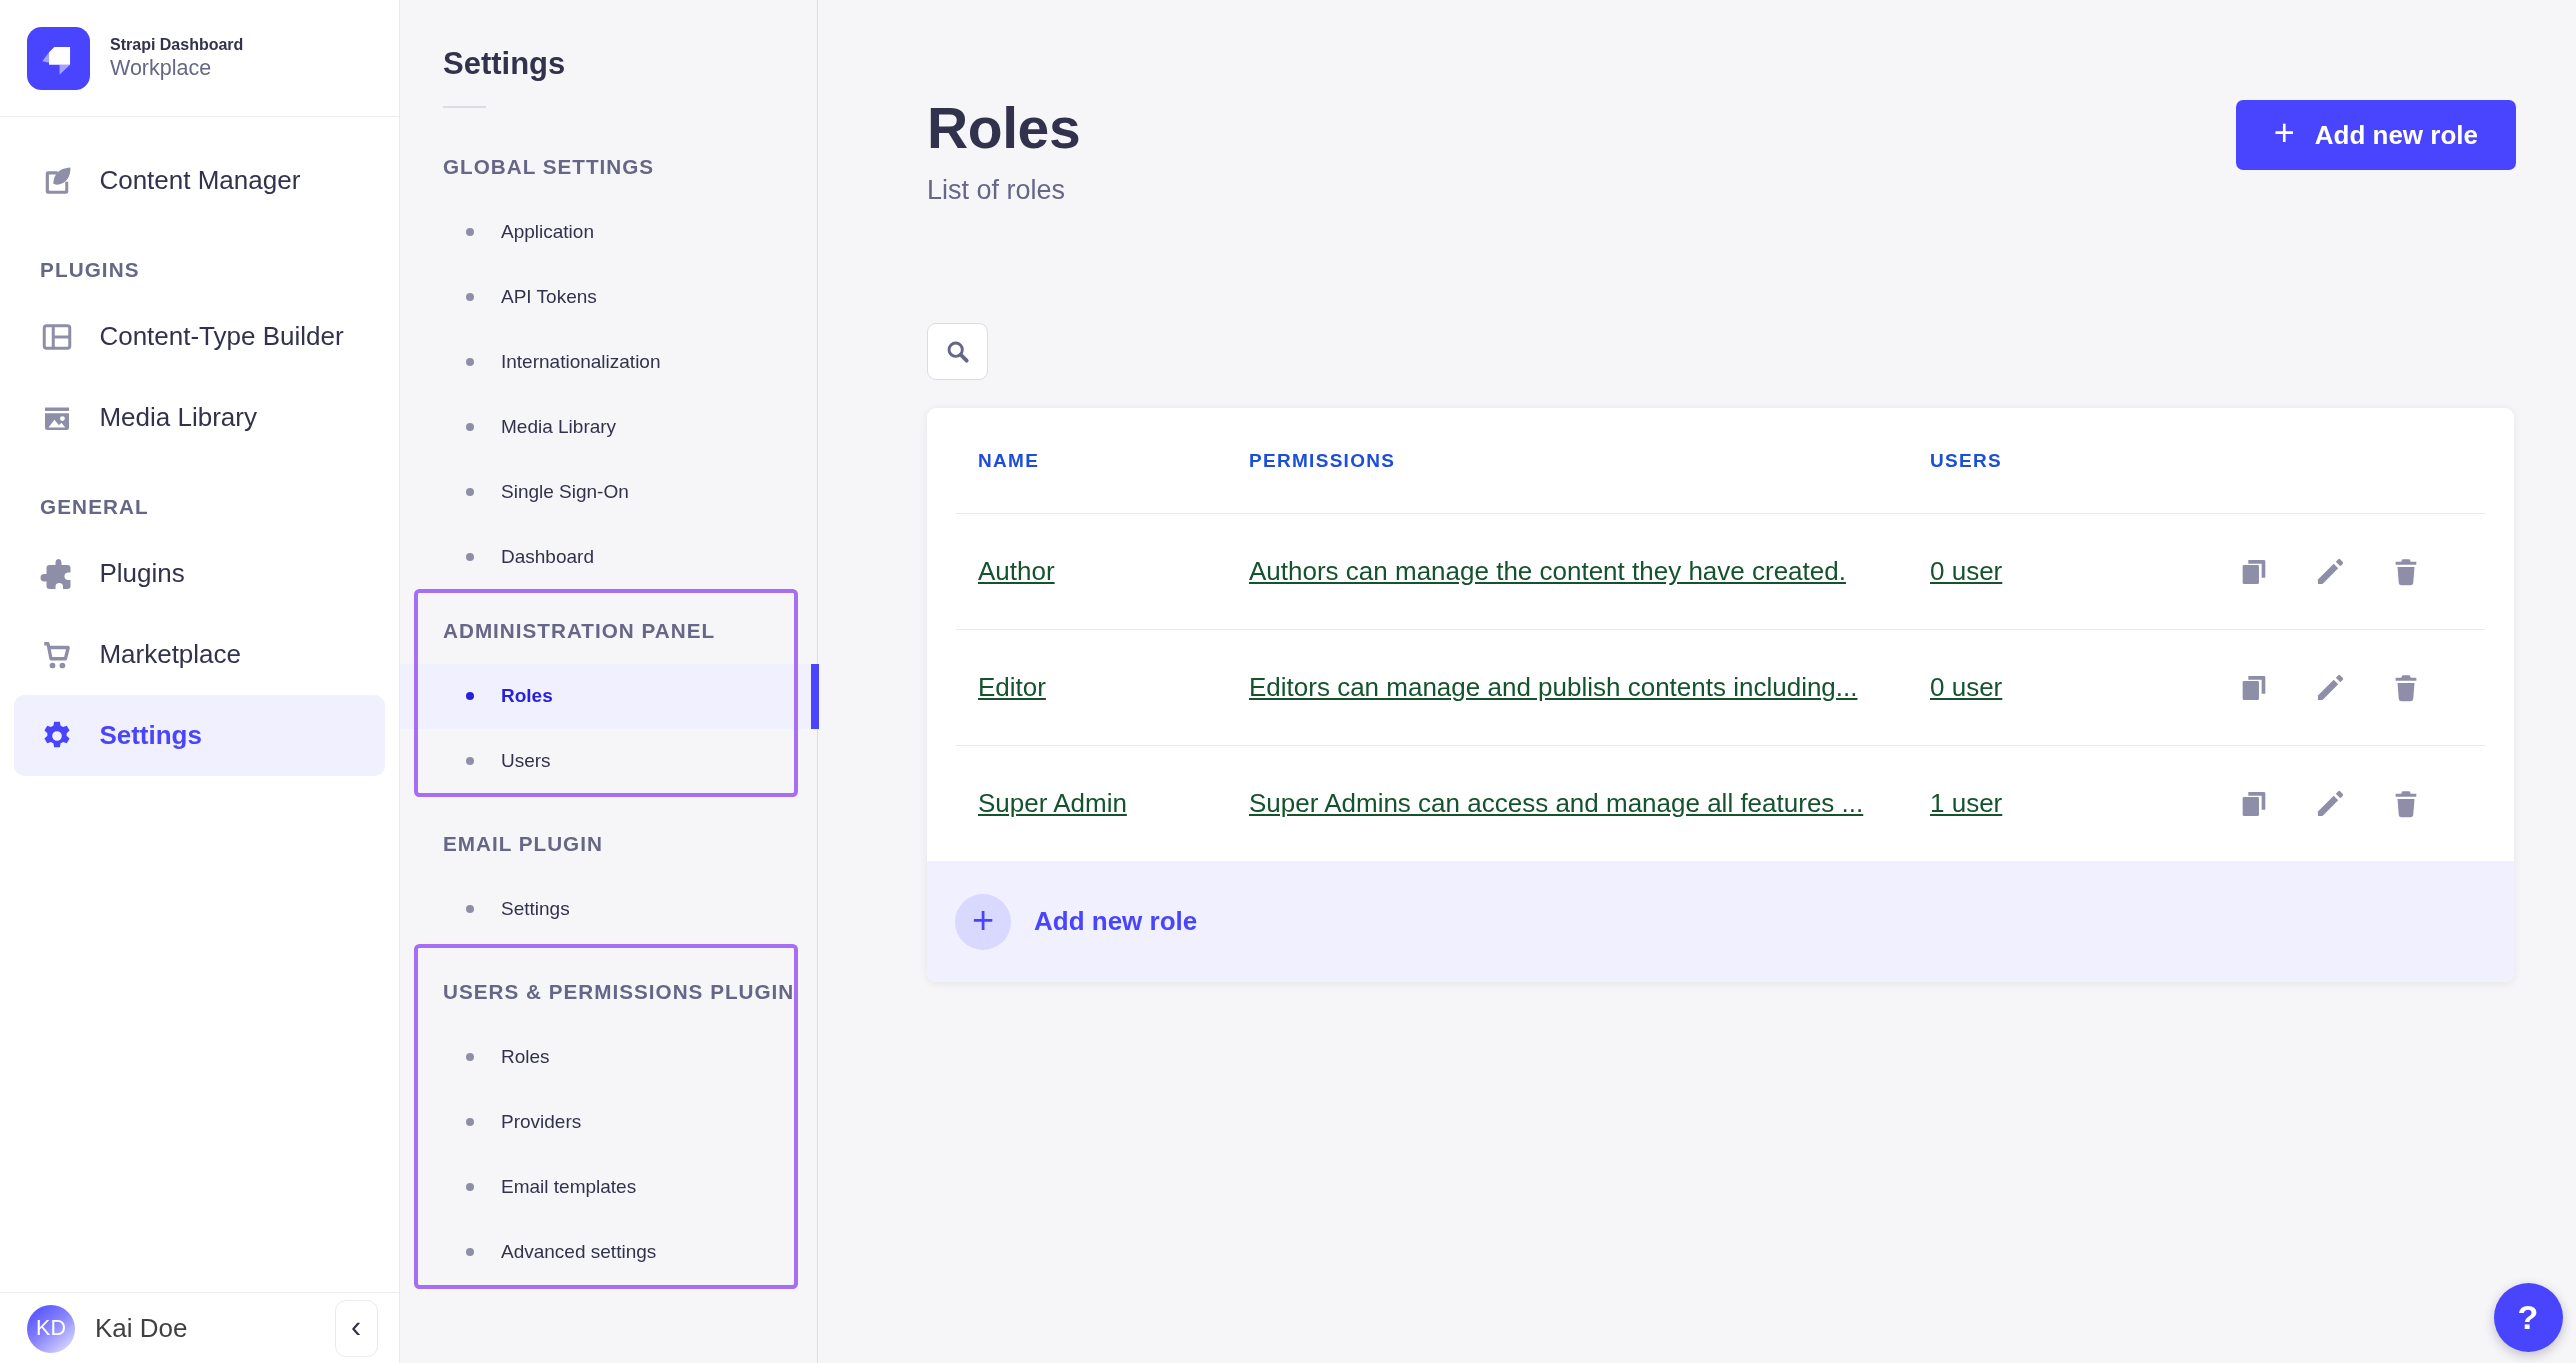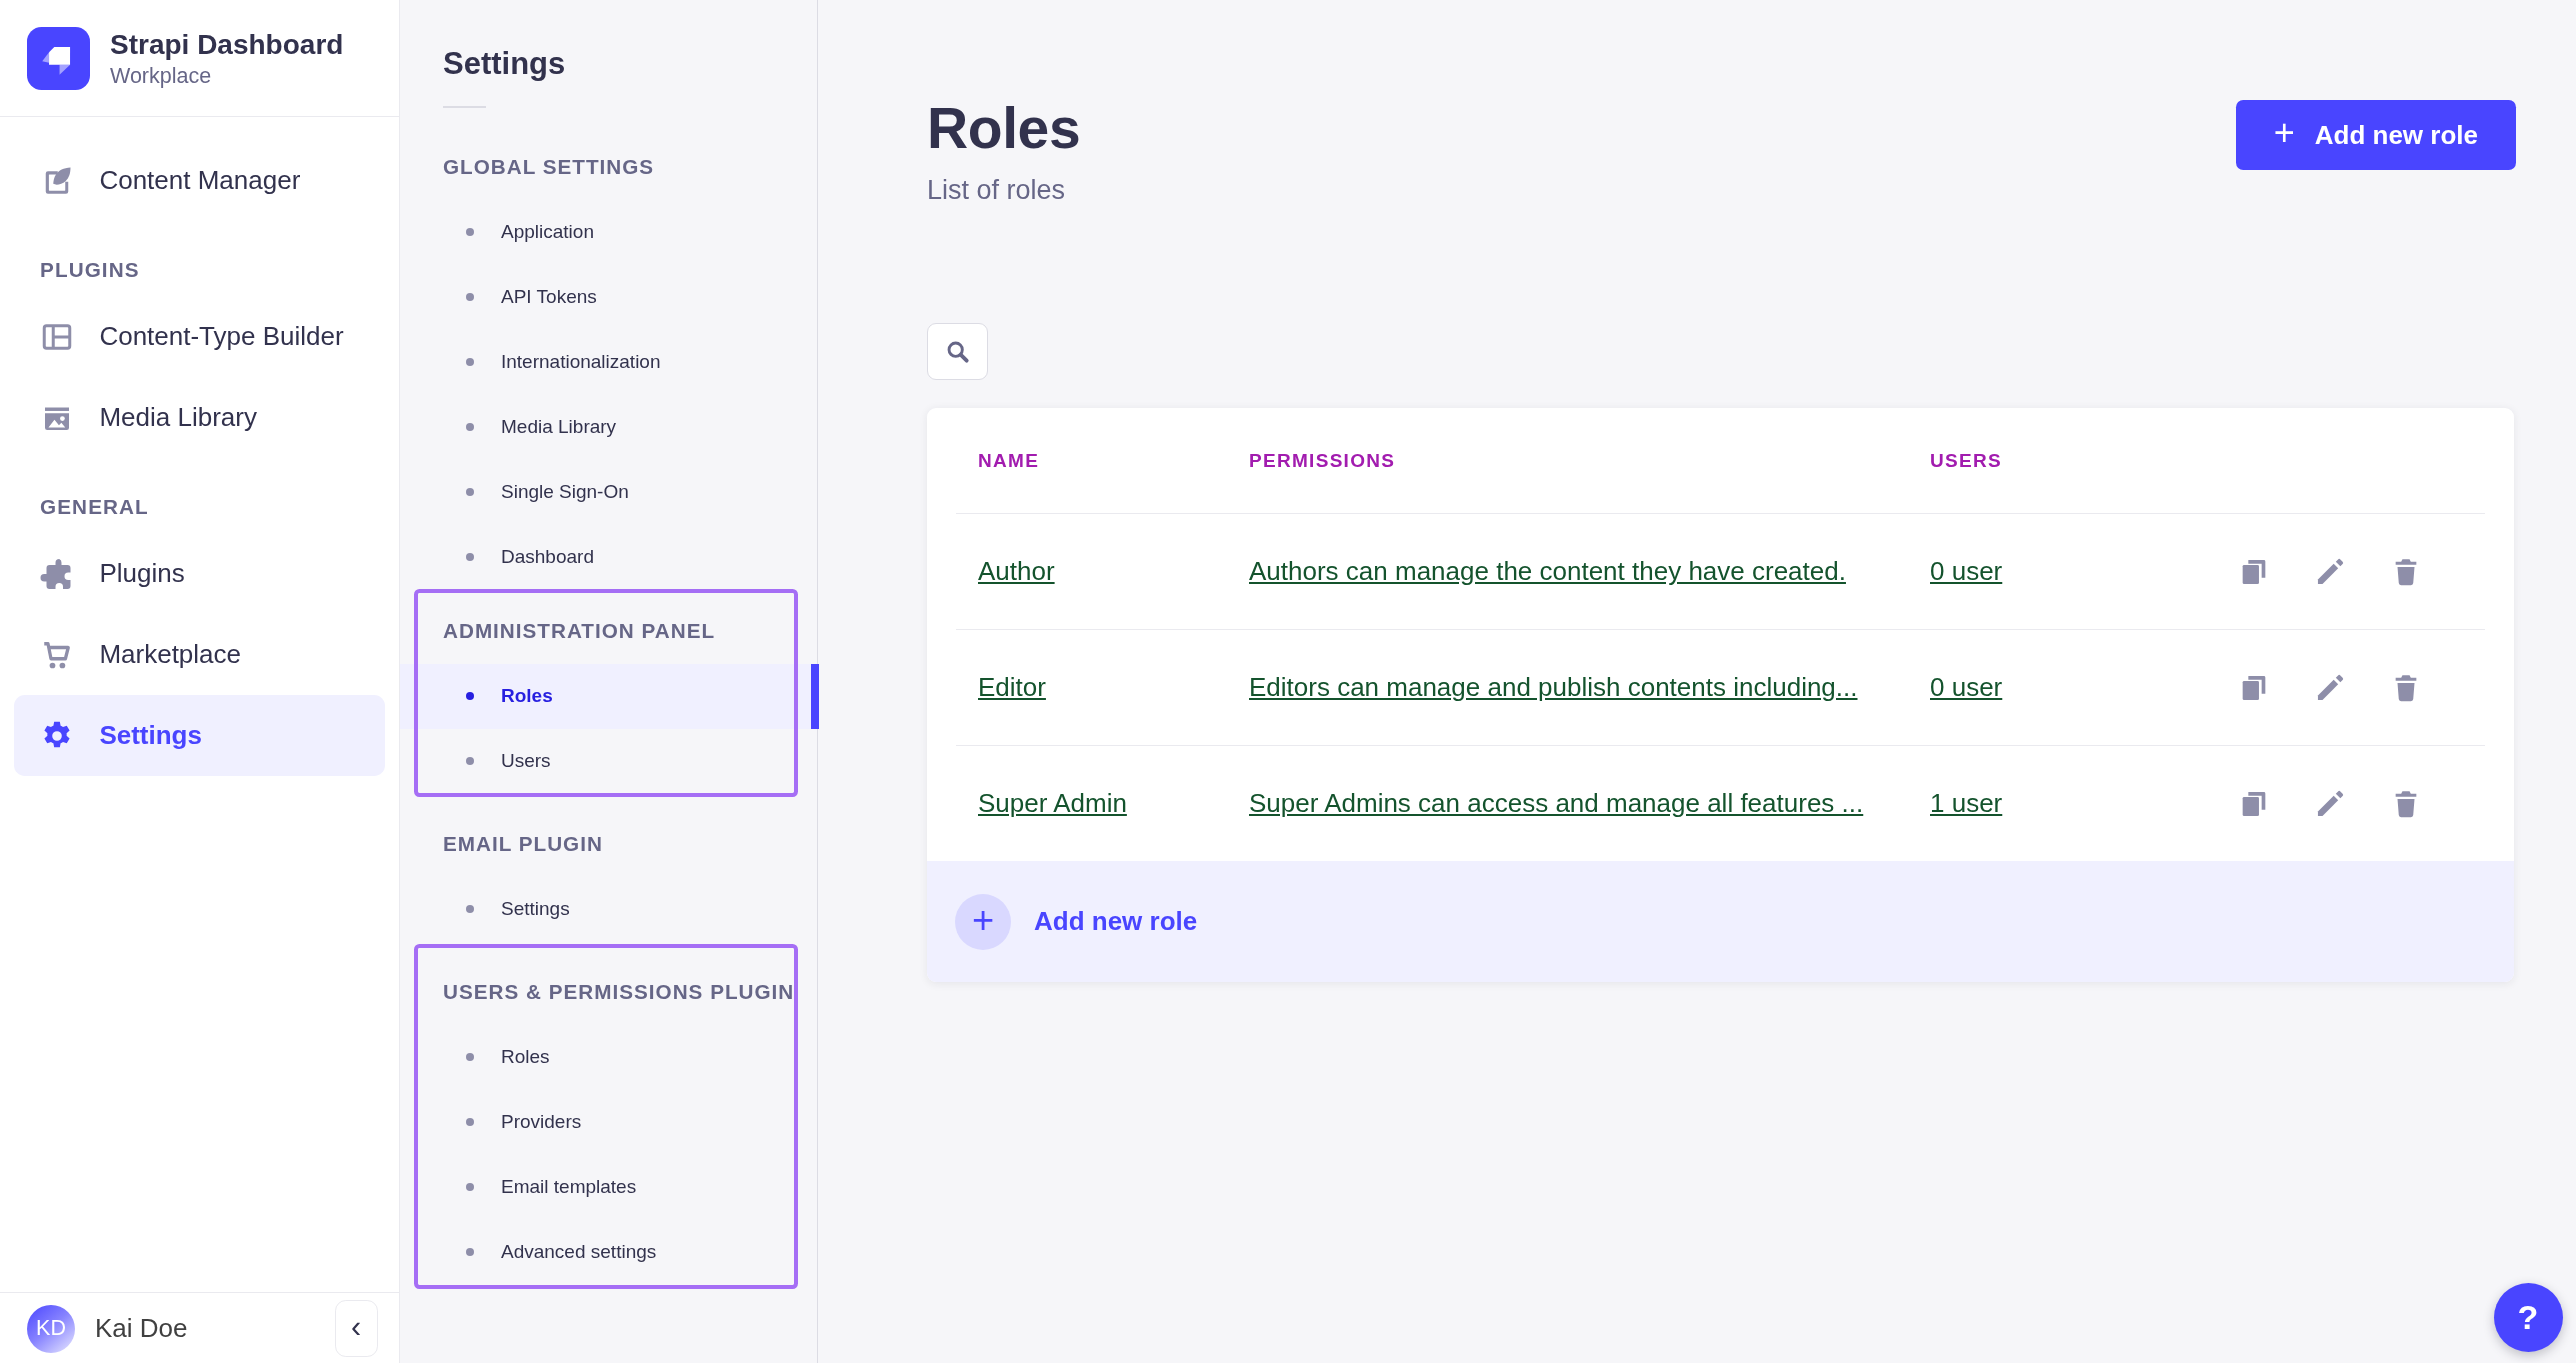--- a/index.html
+++ b/index.html
@@ -10,21 +10,21 @@
     background:#f6f6f9; color:#32324d;
   }
   .app { display:flex; width:2576px; height:1364px; }
 
   
   .sidebar { width:400px; min-width:400px; background:#fff; border-right:1.8px solid #eaeaef;
              display:flex; flex-direction:column; }
   .sidebar-header { height:117px; border-bottom:1.8px solid #eaeaef; display:flex; align-items:center;
                     gap:20px; padding-left:27px; }
   .logo { width:63px; height:63px; flex:none; }
-  .brand-title { font-size:28px; font-weight:bold; color:#32324d; line-height:1.25; }
+  .brand-title { font-size:16px; font-weight:bold; color:#32324d; line-height:1.25; }
   .brand-sub { font-size:21.5px; color:#666687; margin-top:1.8px; }
 
   .side-nav { flex:1; padding-top:23px; }
   .nav-item { height:81px; margin:0 14.4px; display:flex; align-items:center; gap:24px;
               padding-left:25px; border-radius:10.8px; font-size:26px; color:#32324d; cursor:pointer; }
   .nav-item svg { width:36px; height:36px; flex:none; }
   .nav-item.active { background:#f0f0ff; color:#4945ff; font-weight:bold; }
   .nav-section-label { margin:23px 0 0 40px; height:52px; display:flex; align-items:center;
                        font-size:20.7px; font-weight:bold; letter-spacing:1.1px; color:#666687; }
 
@@ -72,21 +72,21 @@
   .add-plus { font-size:36px; font-weight:normal; line-height:1; margin-top:-3.6px; }
 
   .search-btn { margin-top:117px; width:61px; height:57px; background:#fff;
                 border:1.8px solid #dcdce4; border-radius:9px;
                 display:flex; align-items:center; justify-content:center; cursor:pointer; }
 
   .table-card { margin-top:28px; width:1587px; background:#fff; border-radius:9px;
                 box-shadow:0 1.8px 9px rgba(33,33,52,.08); }
   .t-header { height:105px; display:grid; grid-template-columns:271px 681px 1fr;
               align-items:center; padding:0 36px 0 51px;
-              font-size:19px; font-weight:bold; letter-spacing:1.3px; color:#a21caf; }
+              font-size:19px; font-weight:bold; letter-spacing:1.3px; color:#1d4ed8; }
   .divider { border-top:1.8px solid #eaeaef; margin:0 29px; }
   .t-row { height:115px; display:grid; grid-template-columns:271px 681px 1fr auto;
            align-items:center; padding:0 88px 0 51px; font-size:26px; color:#14532d; cursor:pointer;text-decoration:underline; }
   .actions { display:flex; gap:36px; }
   .action-icon { width:40px; height:40px; display:flex; align-items:center; justify-content:center;
                  cursor:pointer; background:none; border:none; padding:0; }
   .action-icon svg { width:34px; height:34px; }
 
   .t-footer { height:121px; background:#f0f0ff; border-radius:0 0 9px 9px;
               display:flex; align-items:center; padding-left:28px; cursor:pointer; }

